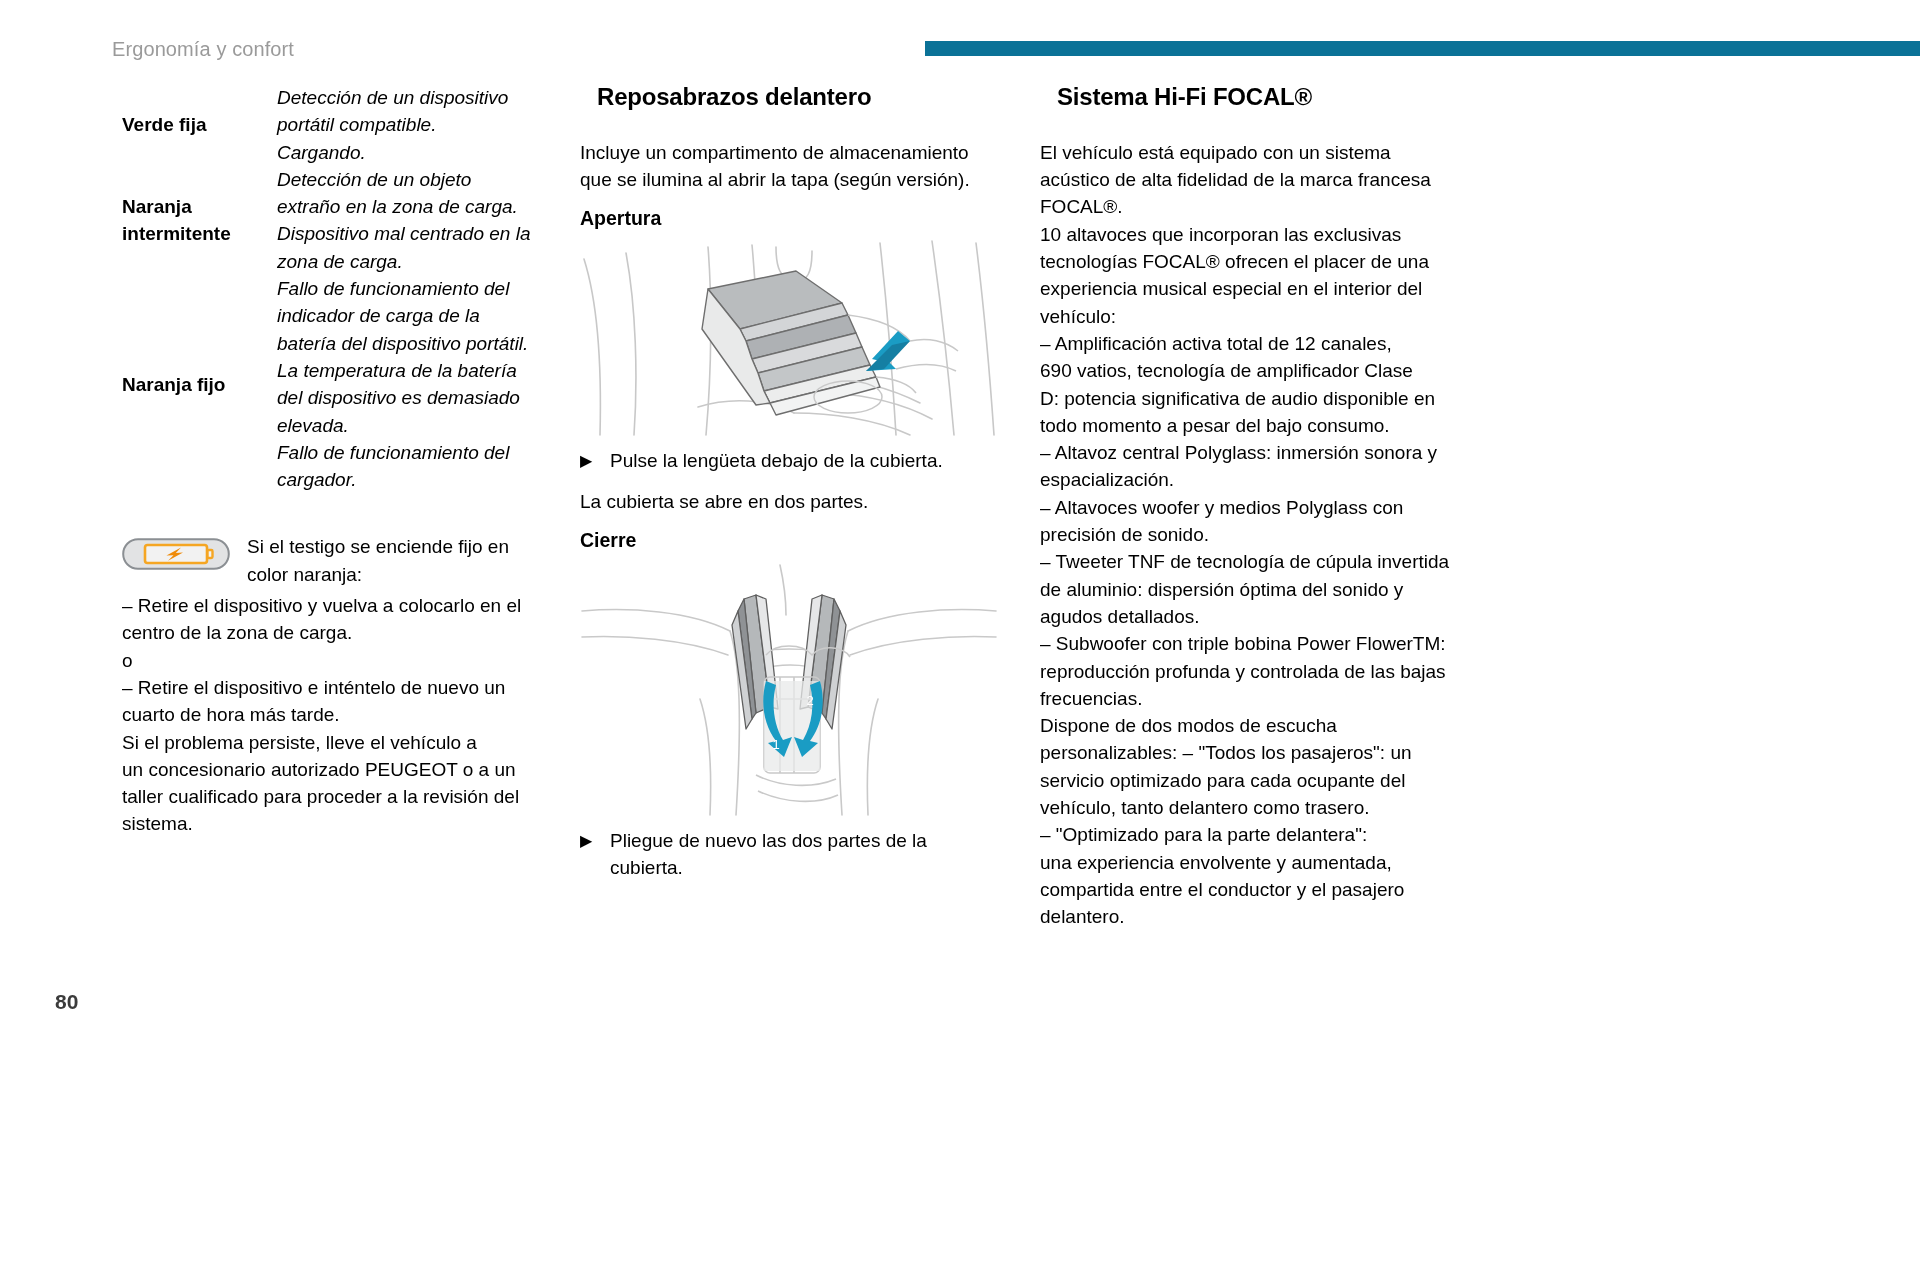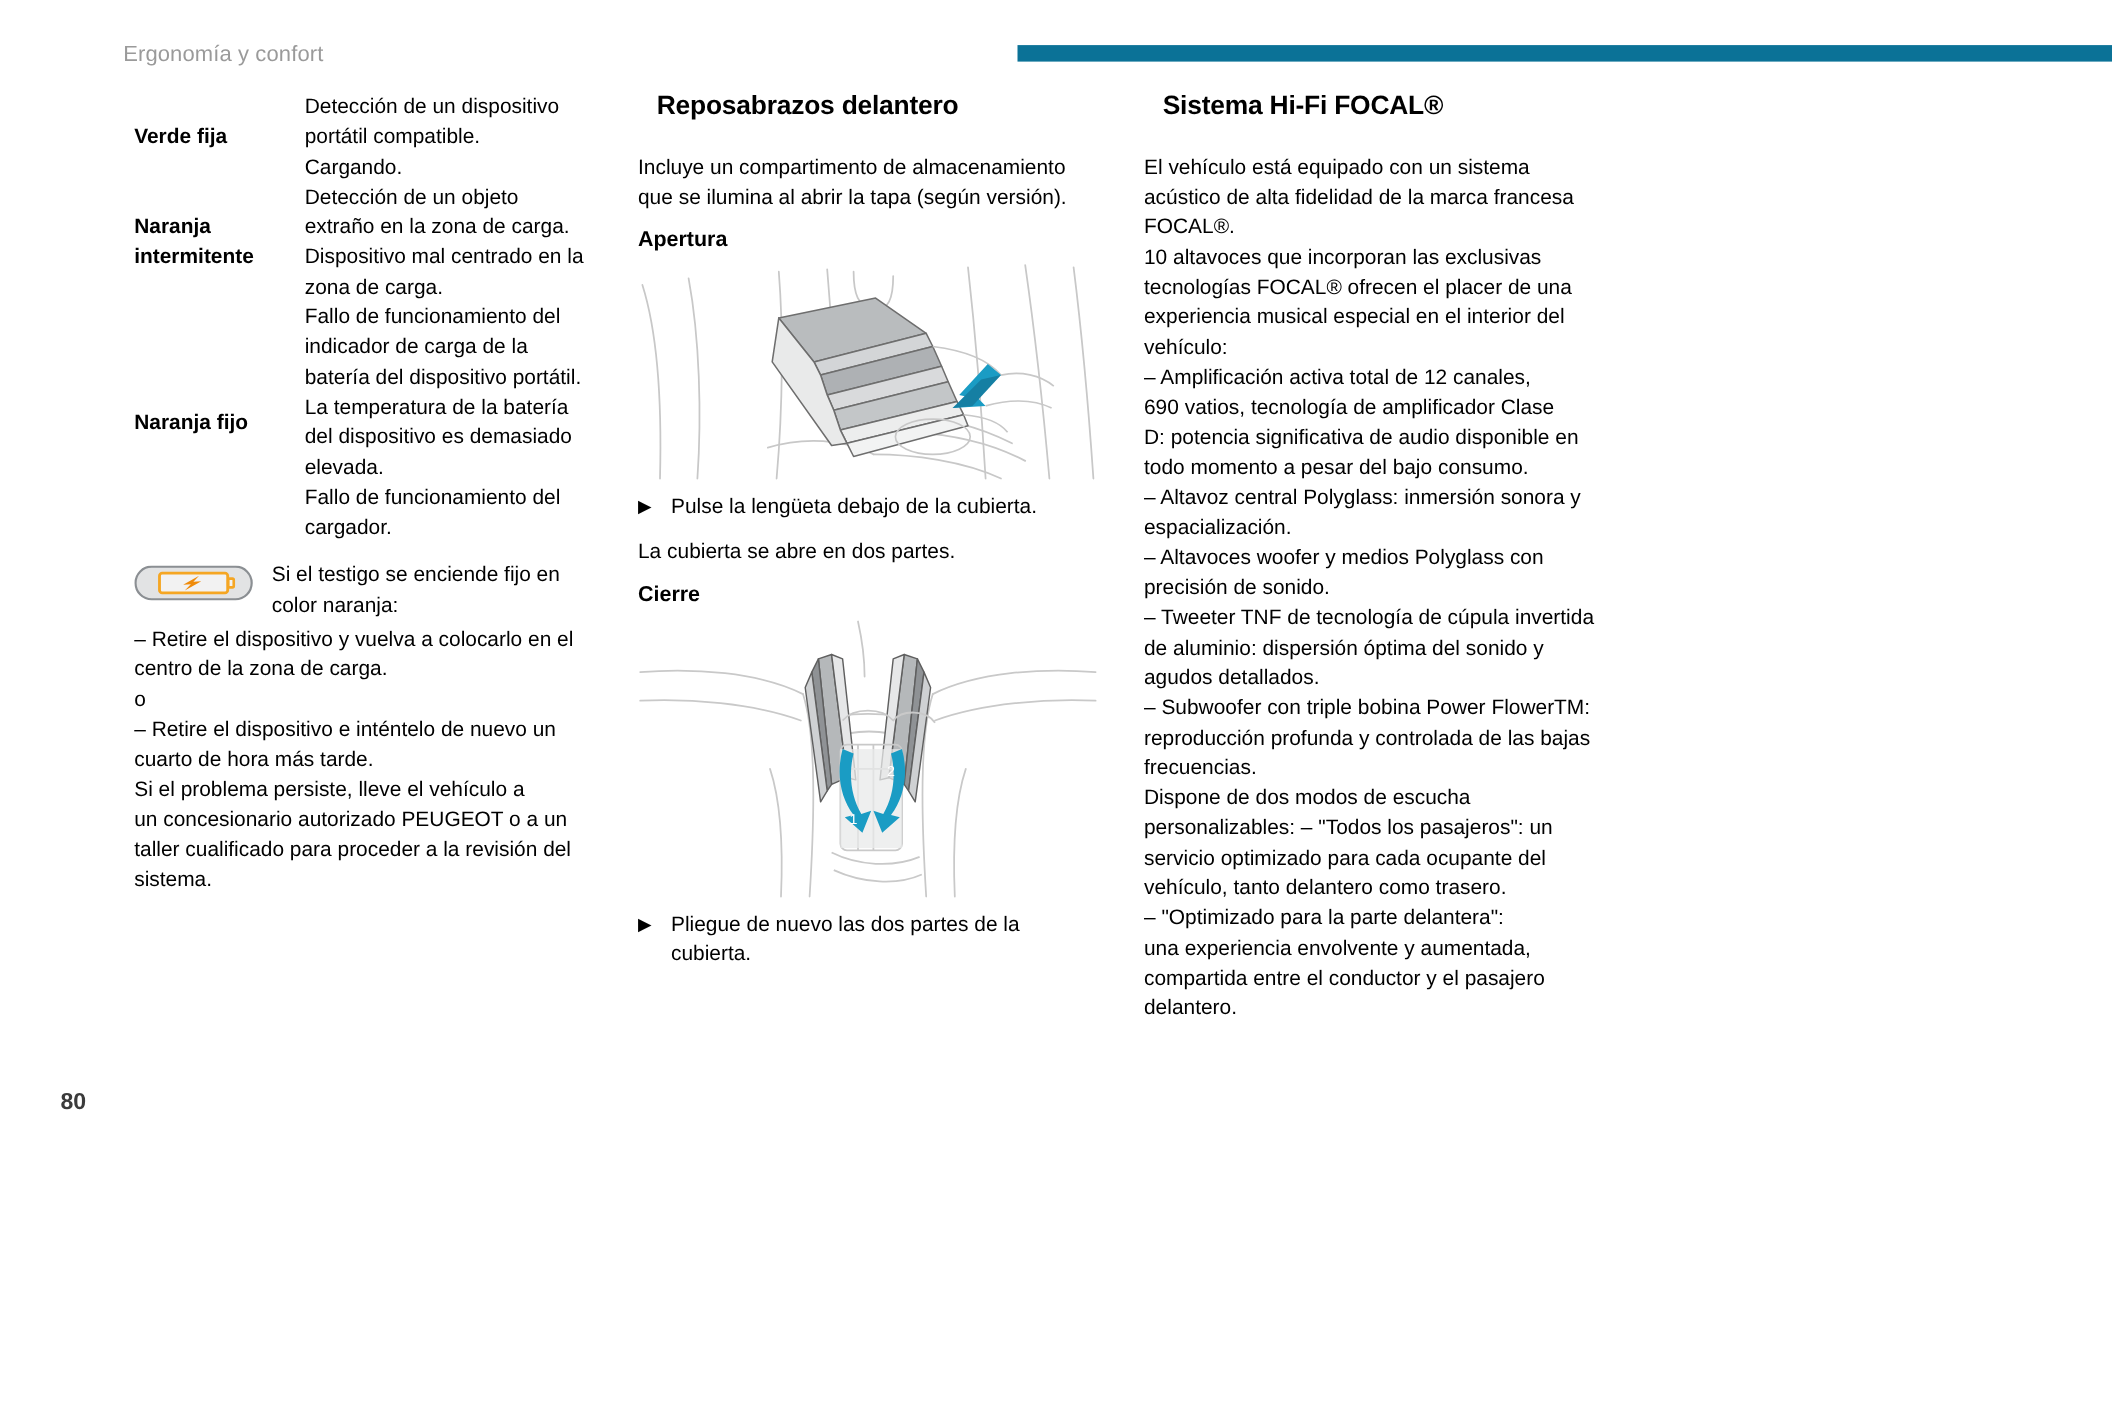--- a/index.html
+++ b/index.html
@@ -86,28 +86,29 @@
   }
   .defterm {
     width: 155px;
     flex: 0 0 155px;
     font-weight: bold;
     padding-right: 6px;
     box-sizing: border-box;
   }
   .defdesc {
     flex: 1 1 auto;
+    font-style: italic;
   }
   .defdesc p { margin: 0; }
 
   
   .battery-block {
     display: flex;
     align-items: flex-start;
-    margin-top: 16px;
+    margin-top: 40px;
   }
   .battery-icon-wrap {
     flex: 0 0 125px;
     width: 125px;
     padding-top: 5px;
   }
   .battery-text {
     flex: 1 1 auto;
     padding-left: 0px;
   }

